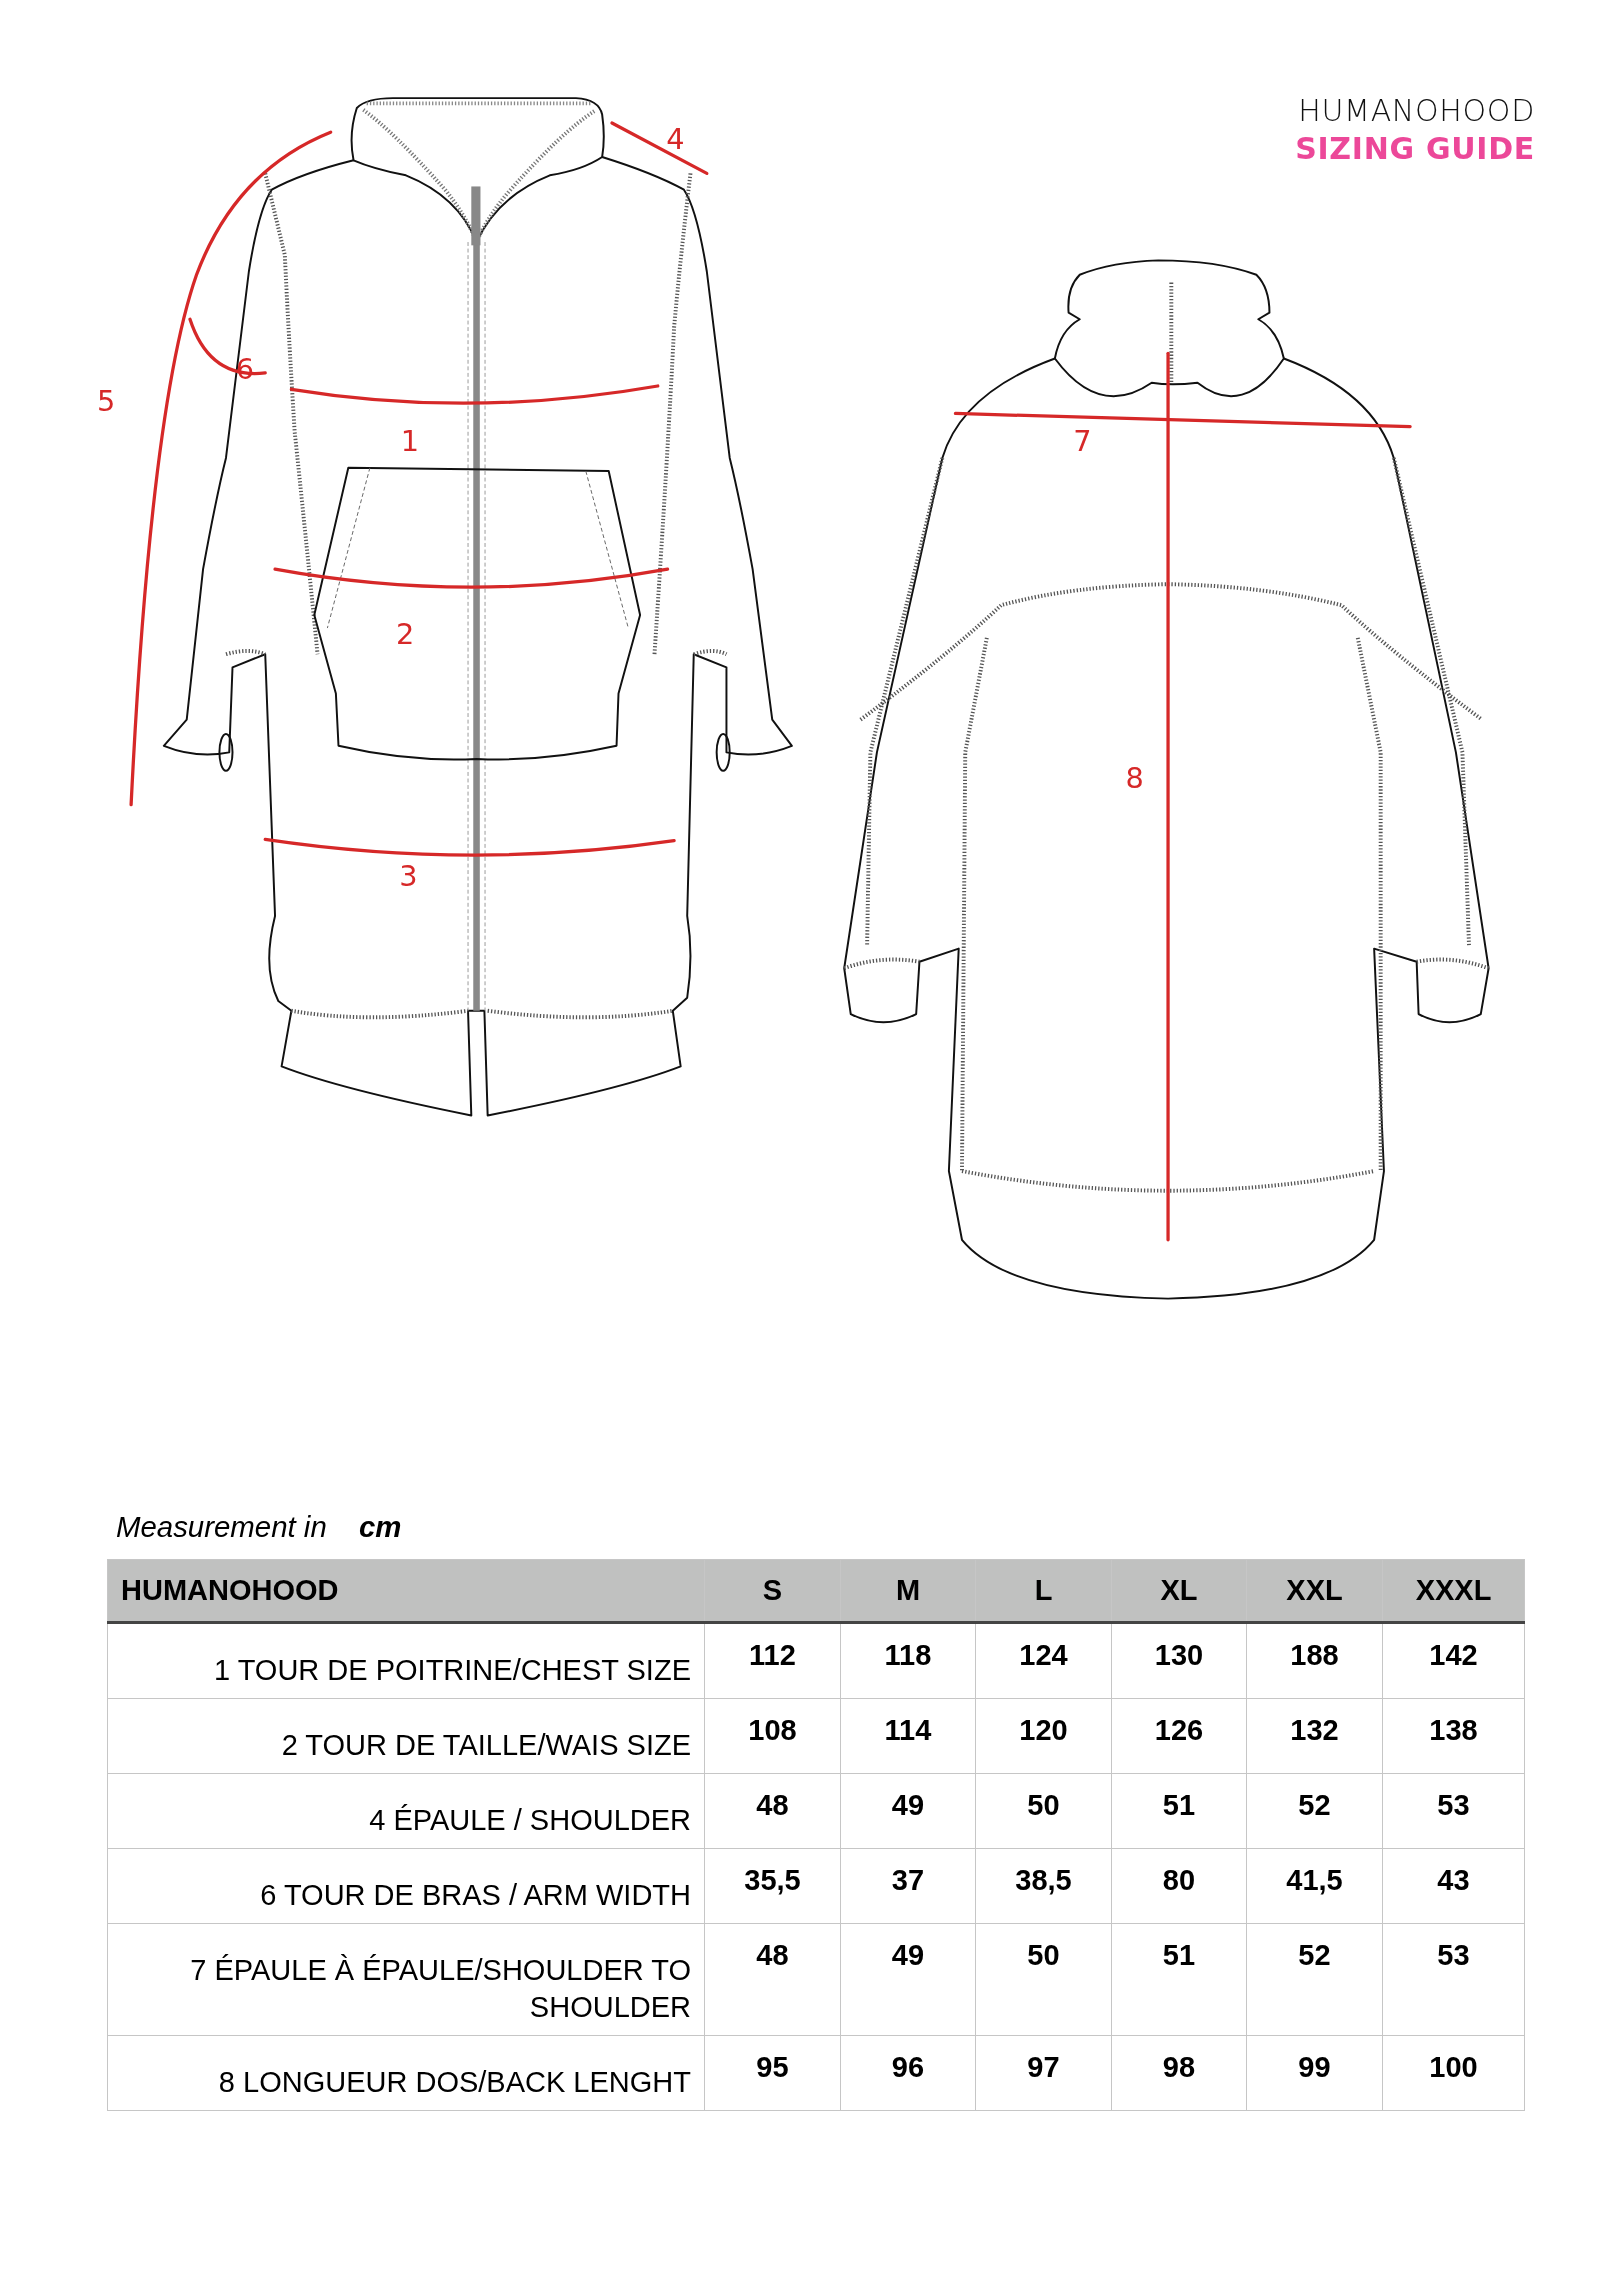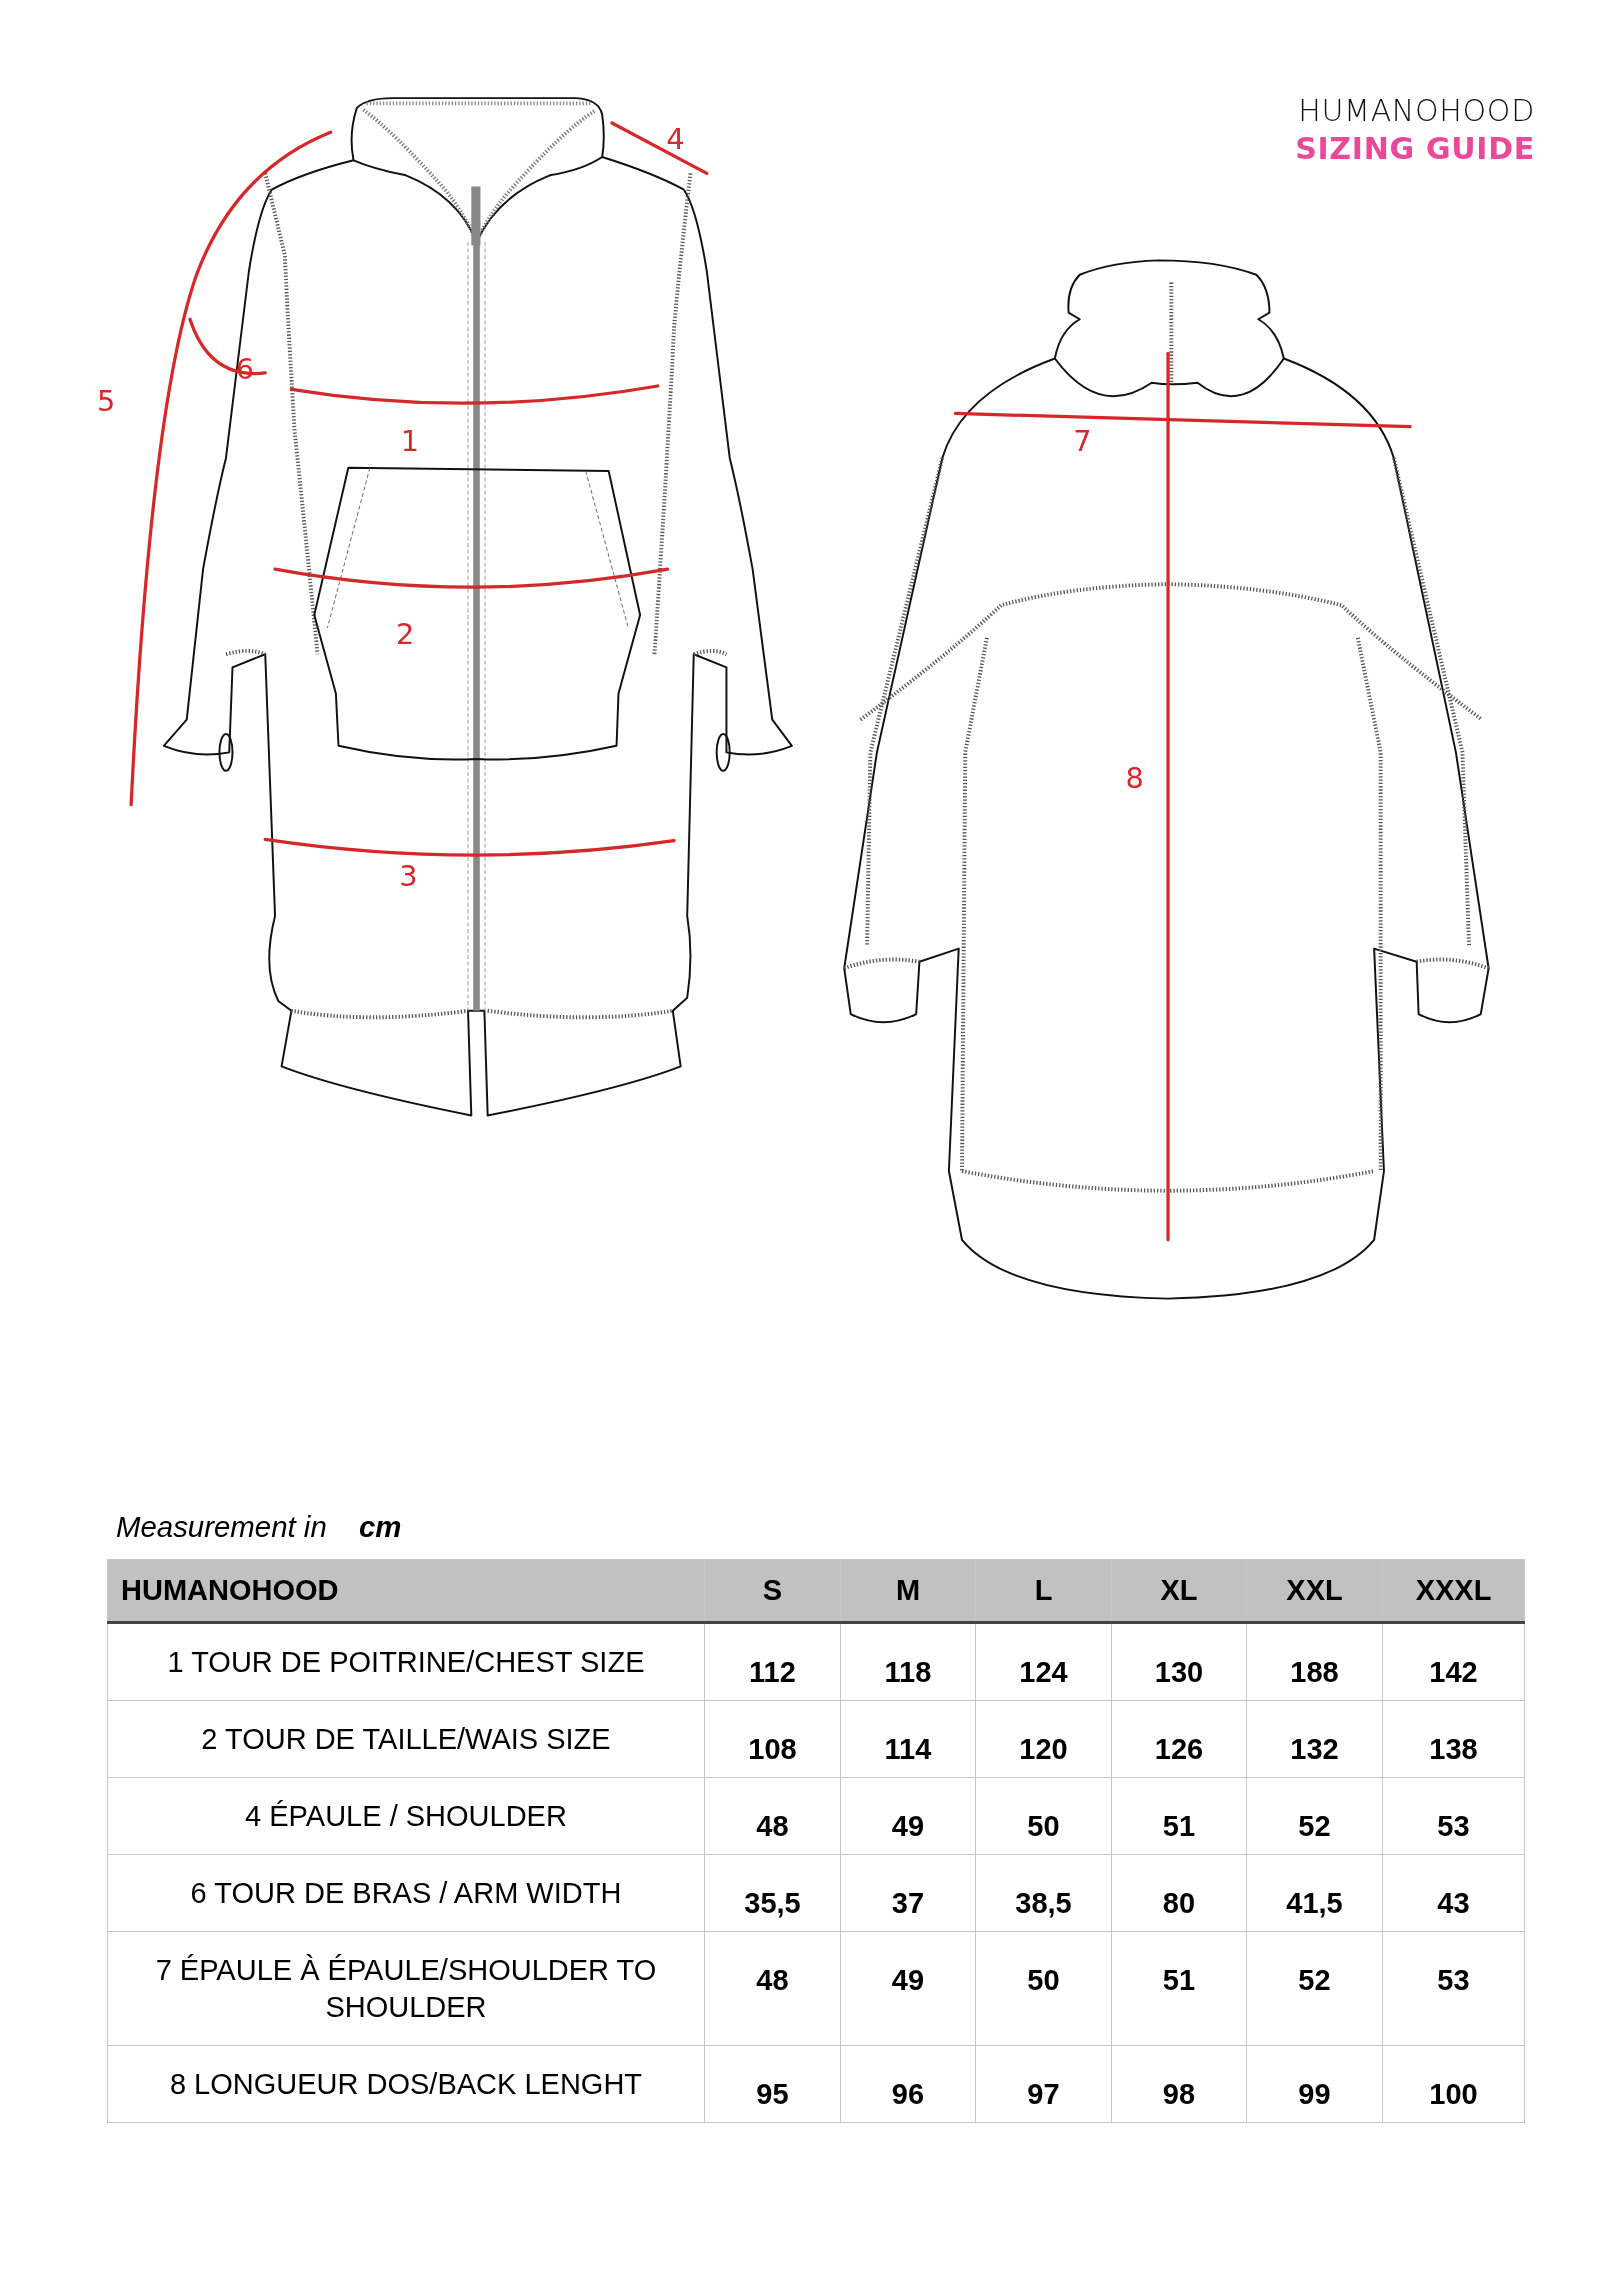--- a/index.html
+++ b/index.html
@@ -13,23 +13,23 @@
     svg.drawing { position: absolute; left: 0; top: 0; }
     .num { font-family: "DejaVu Sans", sans-serif; font-size: 44px; fill: #d62828; }
     .unit-note { position: absolute; left: 116px; top: 1510px; font-size: 29.4px; font-style: italic; }
     .unit-note b { font-weight: bold; margin-left: 24px; }
     table.size-table { position: absolute; left: 107px; top: 1559px; width: 1418px;
       border-collapse: collapse; table-layout: fixed; font-size: 29px; }
     table.size-table th, table.size-table td { border: 1.3px solid #c6c6c6; padding: 0; }
     table.size-table thead th { background: #c0c1c0; height: 61px; font-weight: bold;
       text-align: center; vertical-align: middle; border-bottom: 3.3px solid #444; }
     table.size-table thead th.label-col { text-align: left; padding-left: 13px; }
-    table.size-table td.label-col { text-align: center; padding: 20px 13px 0 13px; vertical-align: top;
+    table.size-table td.label-col { text-align: right; padding: 28px 13px 0 13px; vertical-align: top;
       line-height: 37px; }
-    table.size-table td.val { text-align: center; vertical-align: top; padding-top: 30px;
+    table.size-table td.val { text-align: center; vertical-align: top; padding-top: 13px;
       font-weight: bold; line-height: 37px; }
     tr.single td { height: 46px; }
     tr.double td { height: 83px; }
   </style>
 </head>
 <body>
 
 <div class="brand">
   <div class="brand-name">HUMANOHOOD</div>
   <div class="brand-sub">SIZING GUIDE</div>

